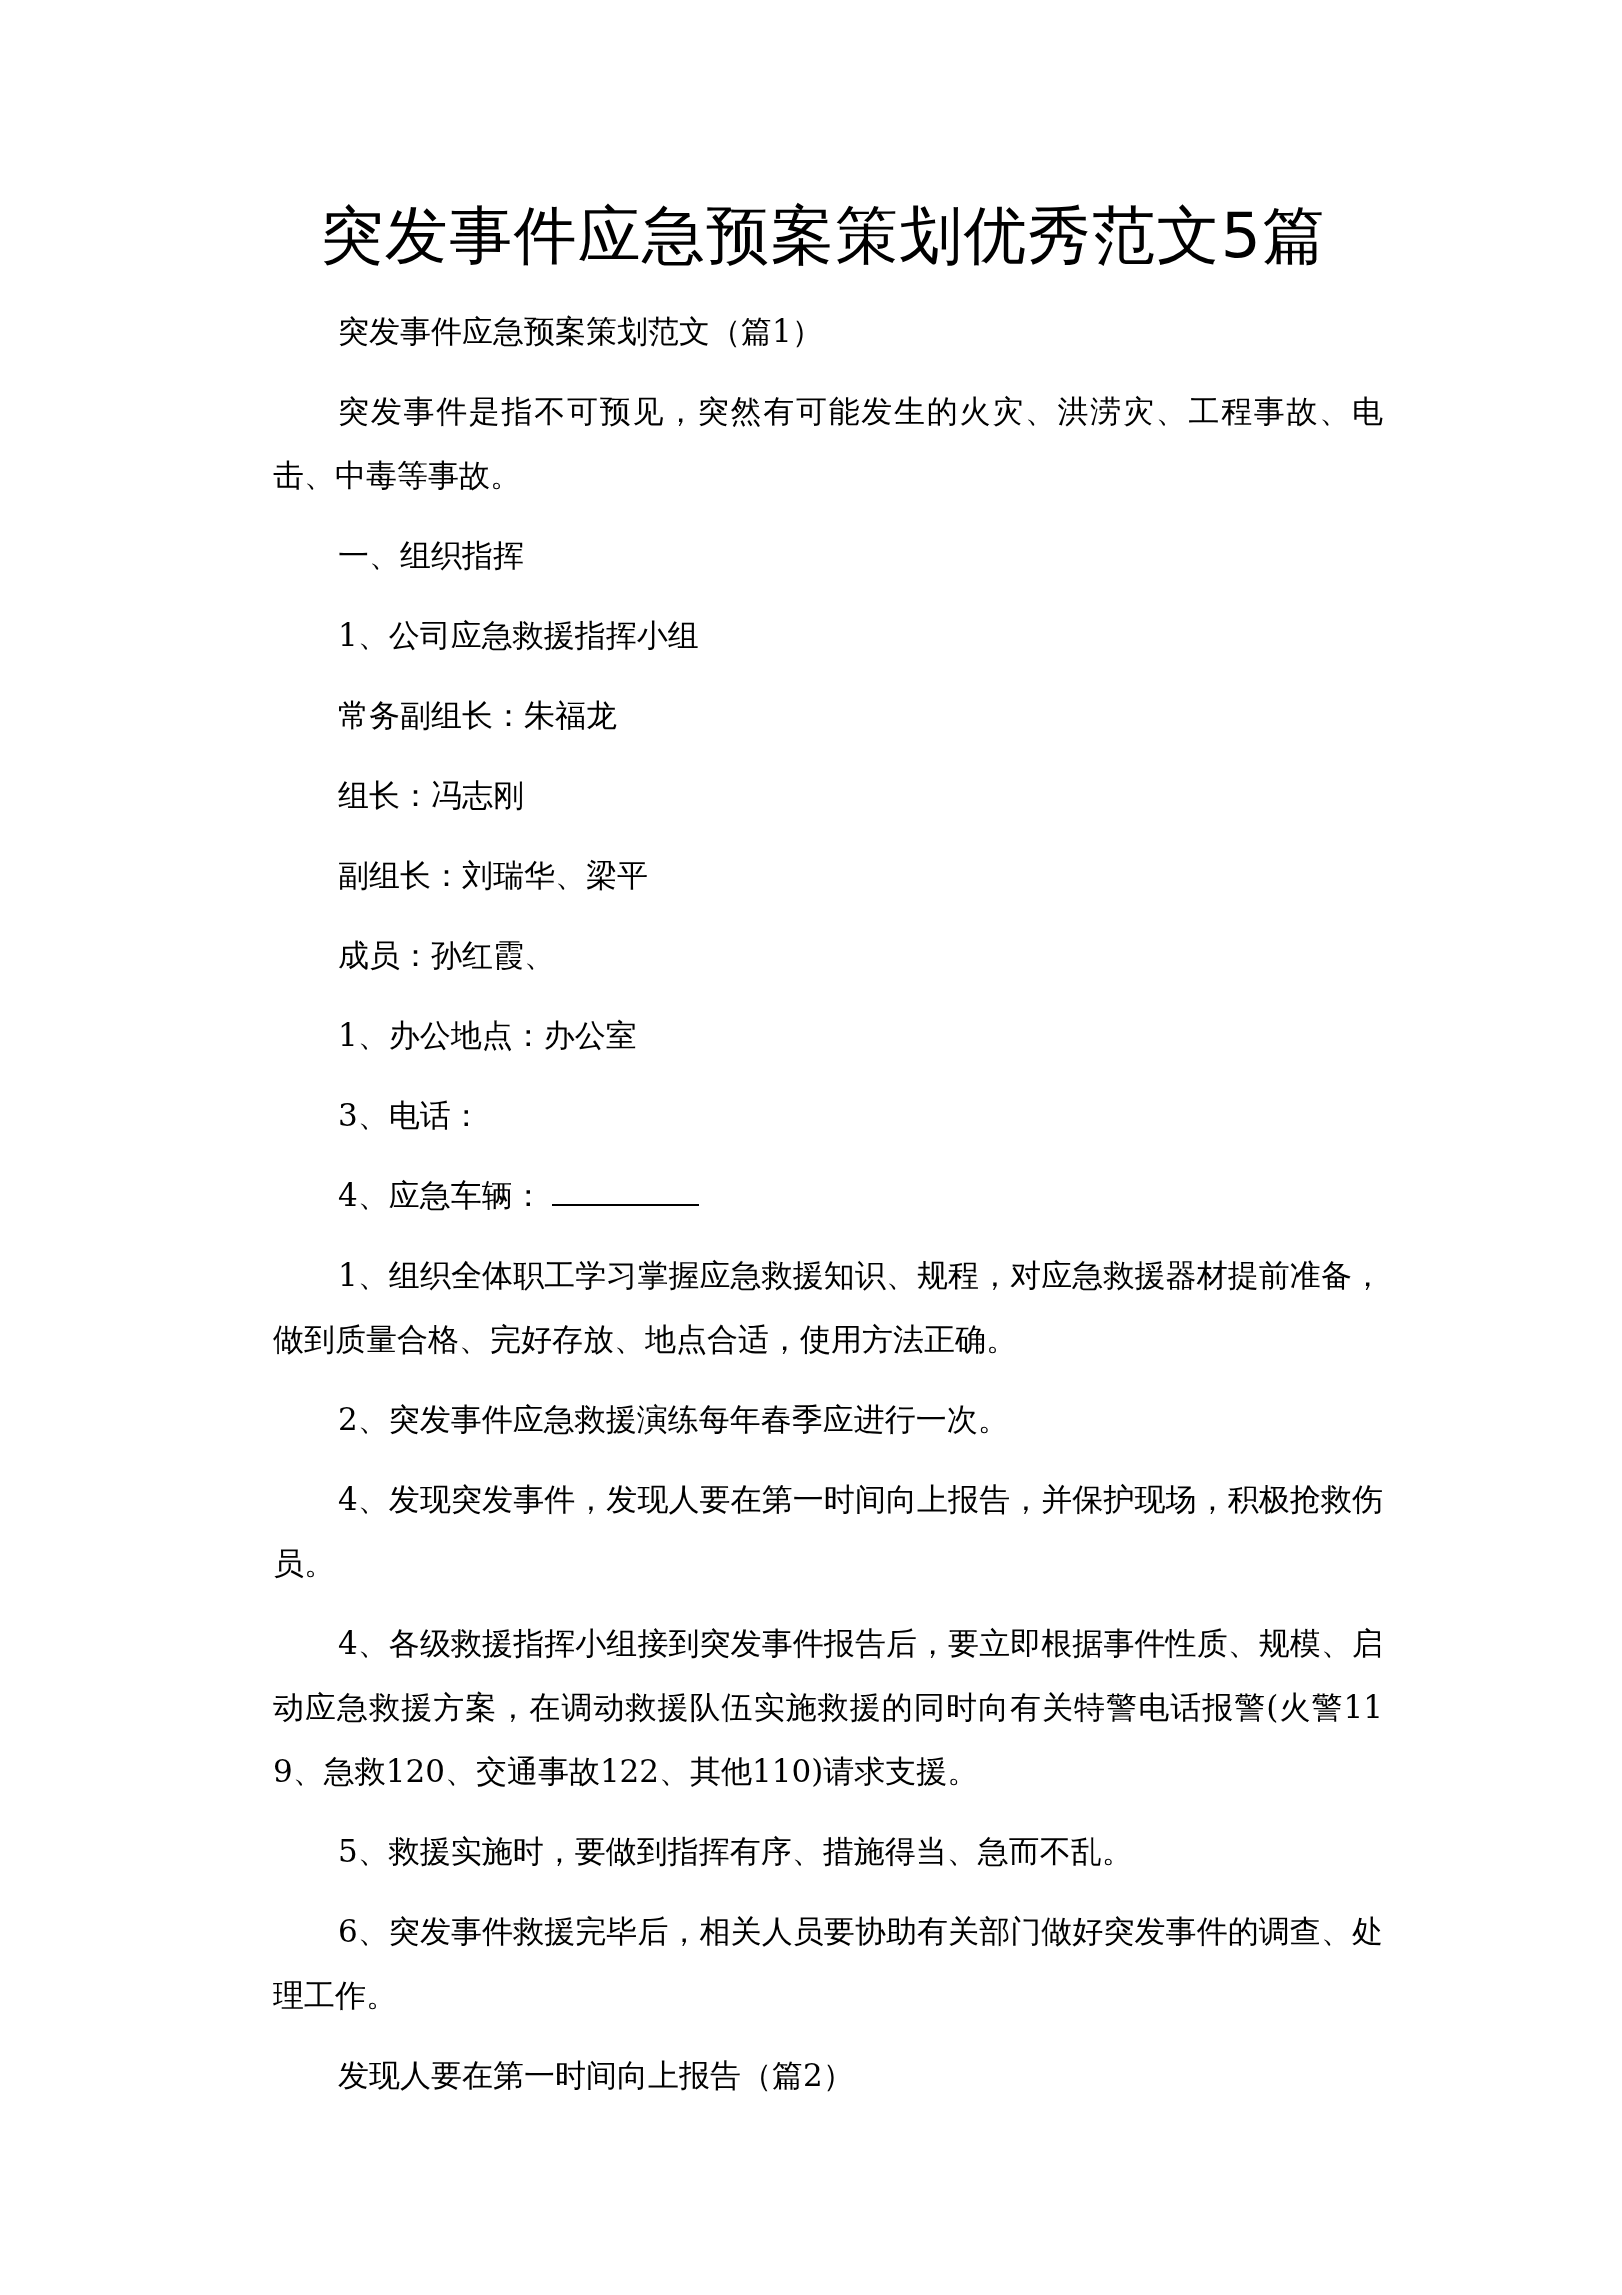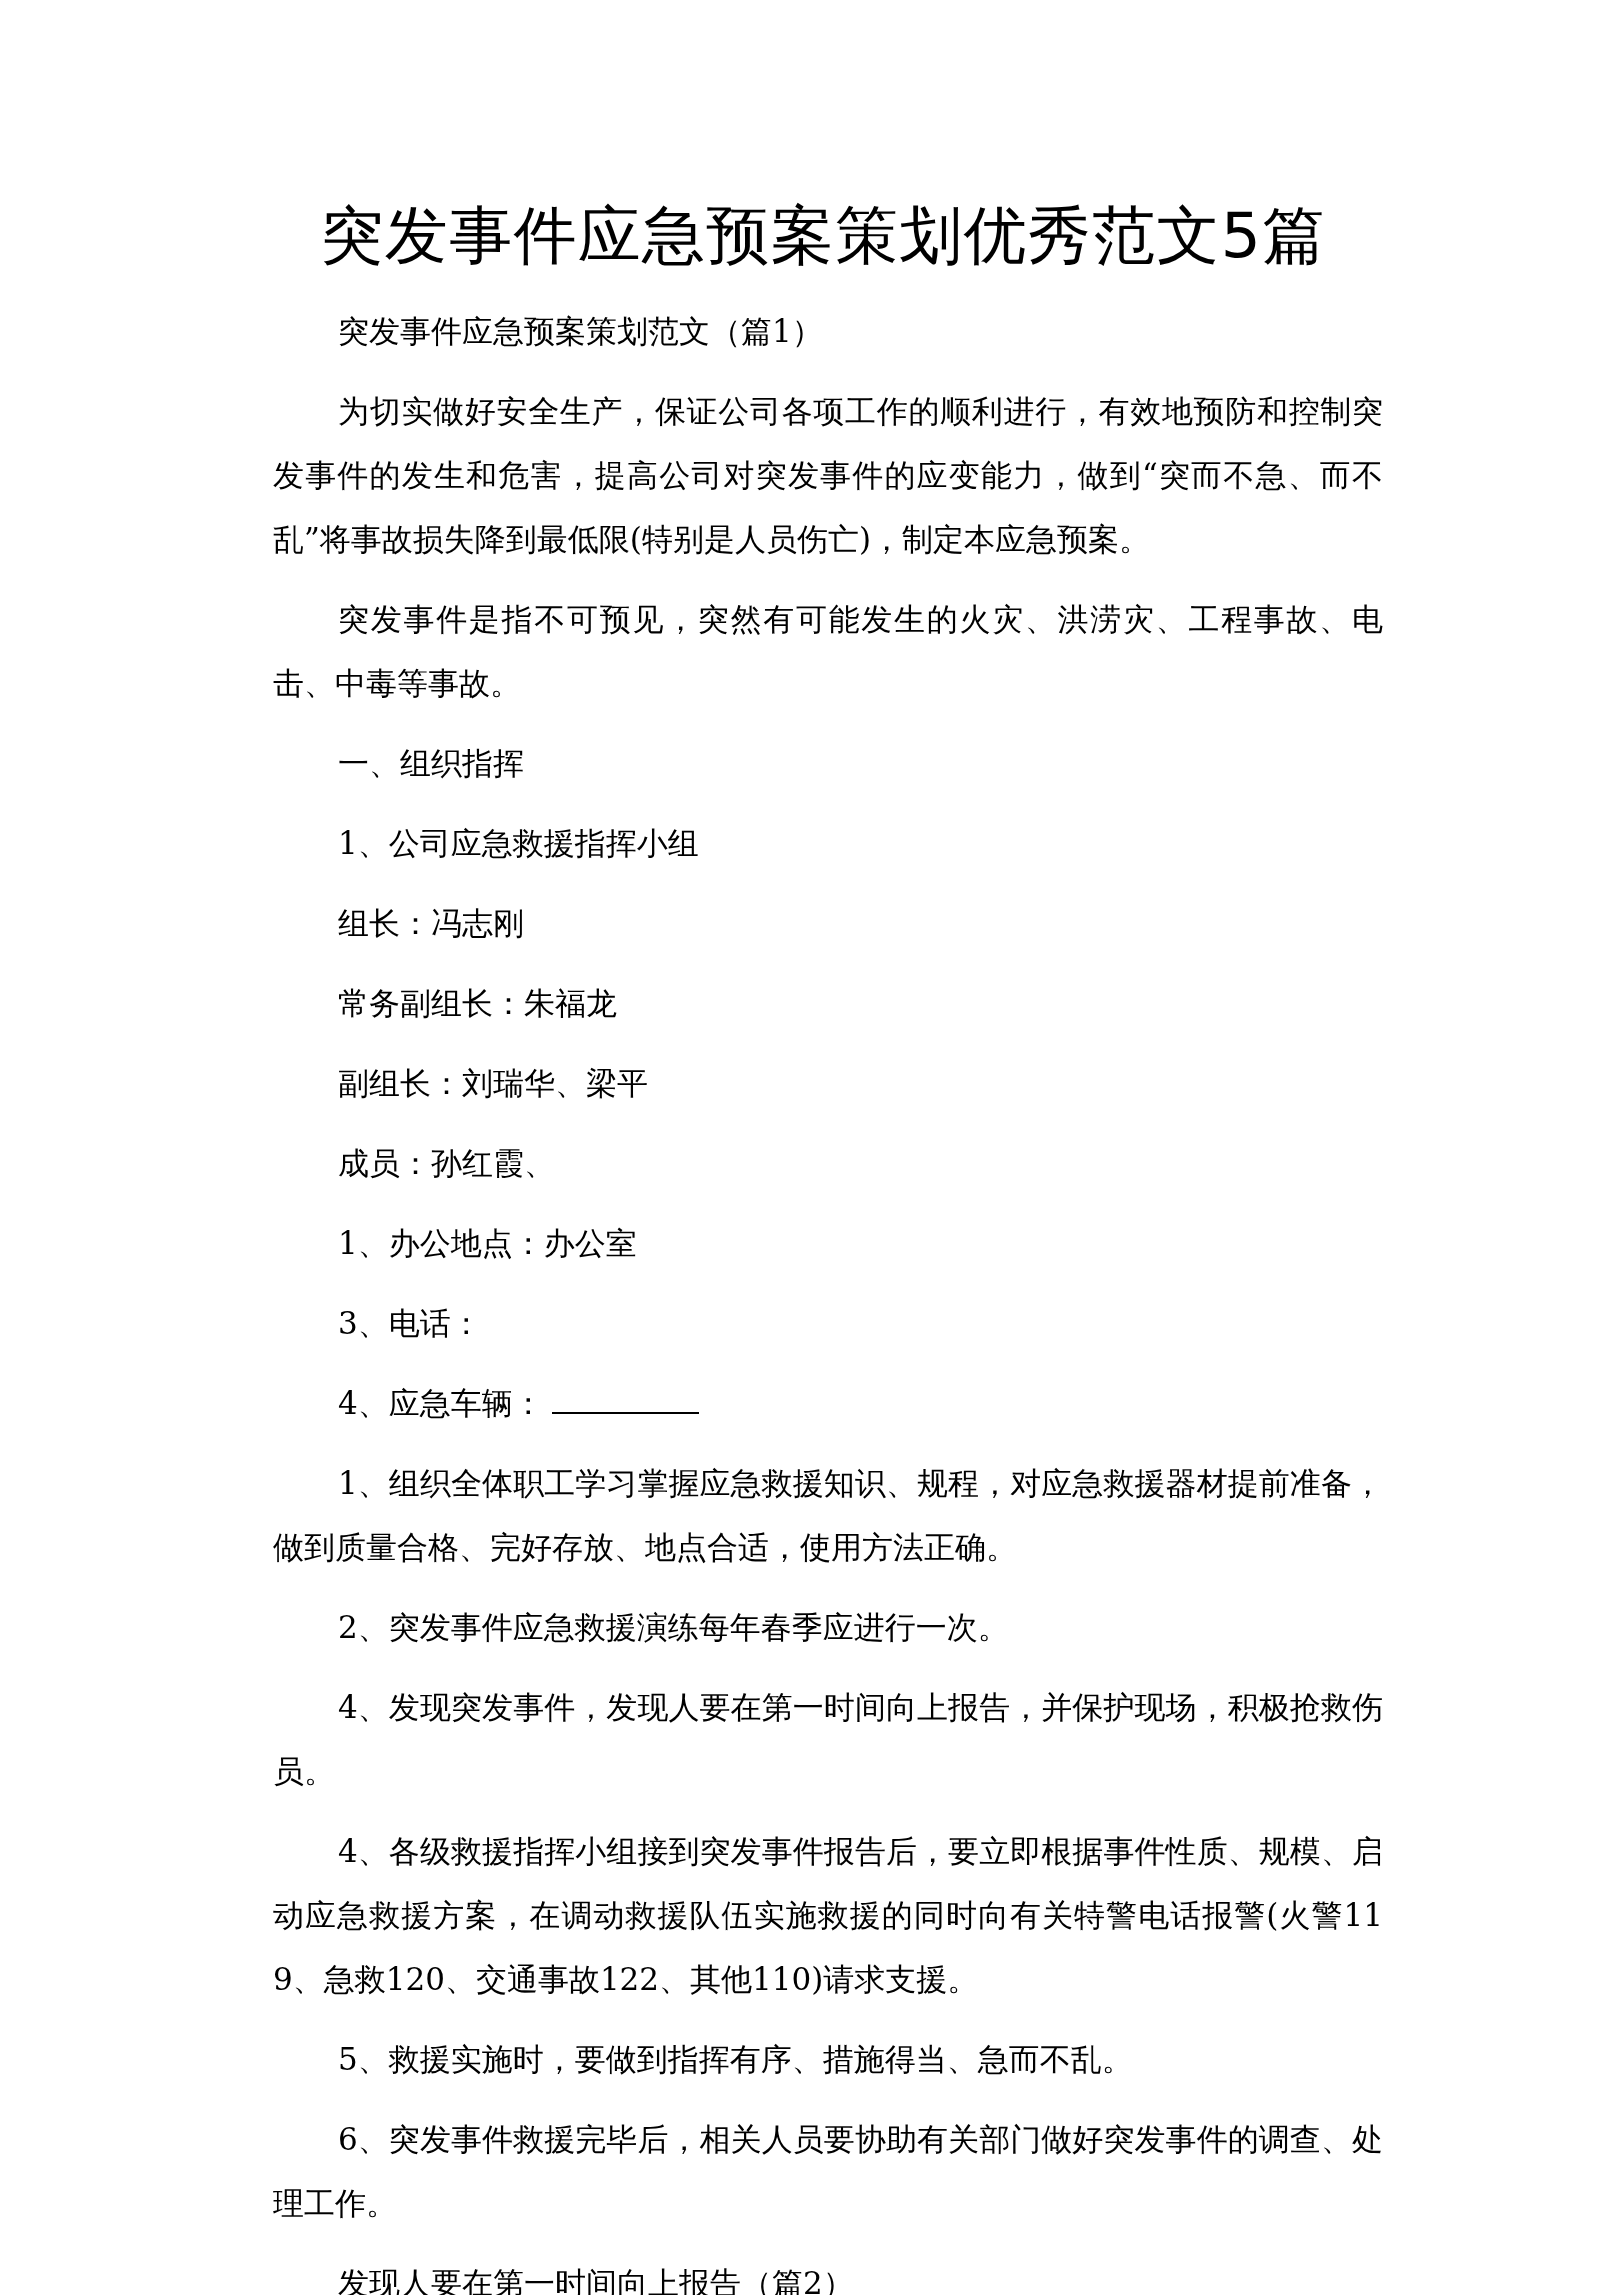--- a/index.html
+++ b/index.html
@@ -32,26 +32,25 @@
   }
 </style>
 </head>
 <body>
 
 <div class="page">
   <div class="title">突发事件应急预案策划优秀范文5篇</div>
 
   <div class="body">
     <p class="p">突发事件应急预案策划范文（篇1）</p>
-    <p class="p">为切实做好安全生产，保证公司各项工作的顺利进行，有效地预防和控制突发事件的发生和危害，提高公司对突发事件的应变能力，做到“突而不急、而不乱”将事故损失降到最低限(特别是人员伤亡)，制定本应急预案。</p>
     <p class="p">突发事件是指不可预见，突然有可能发生的火灾、洪涝灾、工程事故、电击、中毒等事故。</p>
     <p class="p">一、组织指挥</p>
     <p class="p">1、公司应急救援指挥小组</p>
+    <p class="p">常务副组长：朱福龙</p>
     <p class="p">组长：冯志刚</p>
-    <p class="p">常务副组长：朱福龙</p>
     <p class="p">副组长：刘瑞华、梁平</p>
     <p class="p">成员：孙红霞、</p>
     <p class="p">1、办公地点：办公室</p>
     <p class="p">3、电话：</p>
     <p class="p"><span>4、应急车辆：</span><span class="blank"></span></p>
     <p class="p">1、组织全体职工学习掌握应急救援知识、规程，对应急救援器材提前准备，做到质量合格、完好存放、地点合适，使用方法正确。</p>
     <p class="p">2、突发事件应急救援演练每年春季应进行一次。</p>
     <p class="p">4、发现突发事件，发现人要在第一时间向上报告，并保护现场，积极抢救伤员。</p>
     <p class="p">4、各级救援指挥小组接到突发事件报告后，要立即根据事件性质、规模、启动应急救援方案，在调动救援队伍实施救援的同时向有关特警电话报警(火警119、急救120、交通事故122、其他110)请求支援。</p>
     <p class="p">5、救援实施时，要做到指挥有序、措施得当、急而不乱。</p>

